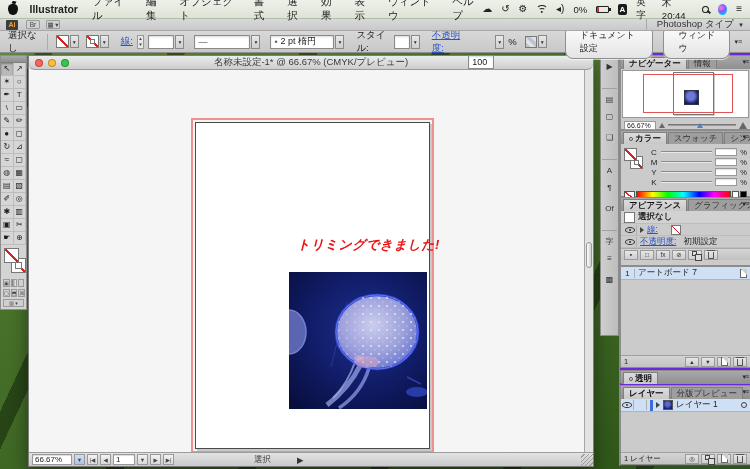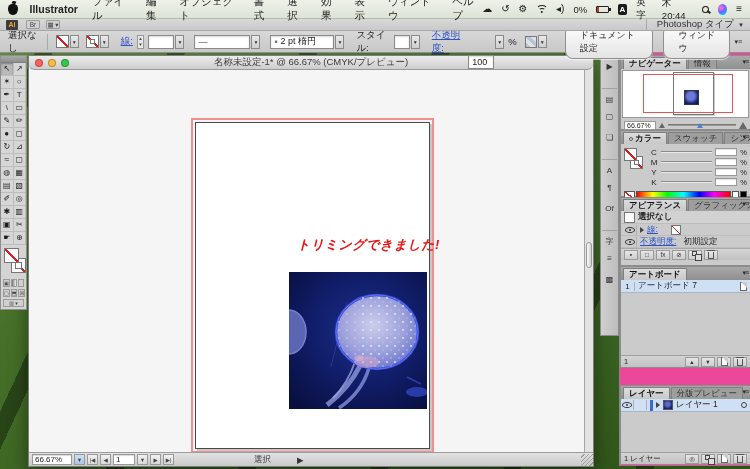--- a/index.html
+++ b/index.html
@@ -79,21 +79,21 @@
   .tp-swatches{position:relative;height:30px;margin:2px;}
   .tp-fill{position:absolute;left:1px;top:1px;width:15px;height:15px;z-index:2;}
   .tp-stroke{position:absolute;left:8px;top:11px;width:15px;height:15px;z-index:1;}
   .tp-minirow{display:flex;gap:1px;padding:0 2px 2px 2px;}
   .tp-mini{flex:1;height:8px;border:1px solid #9a9a9a;background:#d0d0d0;font-size:5px;display:flex;align-items:center;justify-content:center;color:#444;}
   
   .iconstrip{position:absolute;left:600px;top:55px;width:19px;height:281px;background:linear-gradient(90deg,#cfcfcf,#bdbdbd);border:1px solid #8b8b8b;z-index:20;display:flex;flex-direction:column;align-items:center;padding-top:3px;}
   .strip-btn{width:15px;height:15px;display:flex;align-items:center;justify-content:center;font-size:8px;color:#333;margin-bottom:6px;}
   .strip-gap{margin-top:8px;border-top:1px solid #a2a2a2;padding-top:6px;width:15px;display:flex;justify-content:center;}
   
-  .dock{position:absolute;left:619px;top:53px;width:131px;height:413px;background:#ec4899;border-left:1px solid #8a8a8a;z-index:20;}
+  .dock{position:absolute;left:619px;top:53px;width:131px;height:413px;background:#6d28d9;border-left:1px solid #8a8a8a;z-index:20;}
   .panel{position:absolute;left:0;width:131px;background:#cbcbcb;border:1px solid #8c8c8c;}
   .tabbar{height:13px;background:linear-gradient(#a9a9a9,#8f8f8f);display:flex;align-items:flex-end;padding-left:2px;position:relative;}
   .tab{height:12px;display:inline-flex;align-items:center;gap:2px;padding:0 5px;font-size:8.5px;color:#2e2e2e;background:#9e9e9e;border:1px solid #7f7f7f;border-bottom:none;margin-right:1px;white-space:nowrap;}
   .tab.active{background:linear-gradient(#dcdcdc,#c8c8c8);color:#111;font-weight:bold;}
   .tab-dot{width:4px;height:4px;border:1px solid #555;border-radius:50%;background:#e8e8e8;}
   .panel-menu{position:absolute;right:2px;top:2px;font-size:7px;color:#2c2c2c;letter-spacing:-1px;}
   
   .nav-preview{margin:1px;height:48px;background:#fff;border:1px solid #999;position:relative;overflow:hidden;}
   .nav-red{position:absolute;left:16%;top:6%;width:72%;height:86%;border:1.5px solid #e05555;}
   .nav-art{position:absolute;left:40%;top:3%;width:33%;height:93%;background:#fff;border:1px solid #777;box-shadow:1px 1px 0 rgba(0,0,0,.2);}
@@ -568,26 +568,20 @@
         <div class="pbtn">
           <span class="dup-icon"></span>
         </div>
         <div class="pbtn">
           <span class="trash-icon"></span>
         </div>
       </div>
   </div>
 
   <div class="panel" style="top:213px;height:102px;">
-    <div class="tabbar">
-      <span class="tab active">
-          <span>アートボード</span>
-        </span>
-      <span class="panel-menu">▾≡</span>
-    </div>
     <div class="list-row">
       <span class="row-num">1</span>
       <span>アートボード 7</span>
       <span class="page-icon" style="margin-left:auto;"></span>
     </div>
     <div class="panel-foot">
       <span class="foot-count">1</span>
       <span style="display:flex;gap:2px;">
           <div class="pbtn">
             <span class="up">▴</span>
@@ -598,20 +592,29 @@
           <div class="pbtn">
             <span class="page-icon"></span>
           </div>
           <div class="pbtn">
             <span class="trash-icon"></span>
           </div>
         </span>
     </div>
   </div>
 
+  <div class="panel" style="top:317px;height:13px;">
+    <div class="tabbar">
+      <span class="tab active">
+          <span class="tab-dot"></span>
+          <span>透明</span>
+        </span>
+      <span class="panel-menu">▾≡</span>
+    </div>
+  </div>
 
   <div class="panel" style="top:332px;height:80px;">
     <div class="tabbar">
       <span class="tab active">
           <span>レイヤー</span>
         </span>
       <span class="tab">
           <span>分版プレビュー</span>
         </span>
       <span class="panel-menu">▾≡</span>

